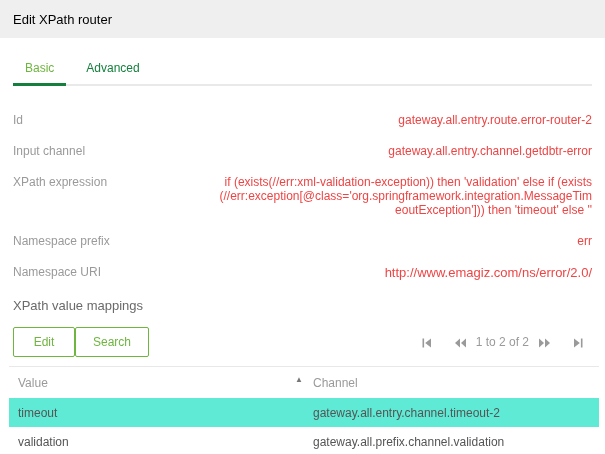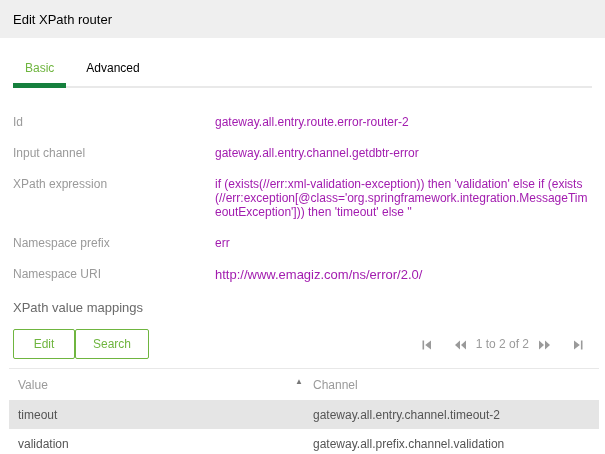--- a/index.html
+++ b/index.html
@@ -18,36 +18,36 @@
   }
   .dlg-title { font-size:13px; color:#000000; }
 
   
   .tabs {
     margin:17px 13px 0 13px;
     display:flex;
     border-bottom:2px solid #e9e9e9;
   }
   .tab {
-    font-size:12px; color:#000000;
+    font-size:12px; color:#15803d;
     padding:6px 12px 8px 12px;
     cursor:pointer;
     margin-bottom:-2px;
   }
   .tab.active {
     color:#6fb53f;
-    border-bottom:5px solid #15803d;
+    border-bottom:3px solid #15803d;
   }
   .tab + .tab { margin-left:4px; padding-left:16px; }
 
   
   .form { margin:27px 13px 0 13px; font-size:12px; }
   .form-row { display:flex; margin-bottom:17px; line-height:14px;gap:40px; }
   .form-label { width:162px; flex:0 0 162px; color:#9a9a9a; }
-  .form-value { color:#a21caf; width:420px; word-break:break-all; }
+  .form-value { color:#ef4444; width:420px; word-break:break-all;text-align:right; }
   .form-value.large { font-size:13px; line-height:16px; }
 
   
   .section-title { margin:16px 13px 0 13px; font-size:13px; color:#6a6a6a; line-height:16px; }
 
   .toolbar {
     margin:13px 13px 0 13px;
     display:flex; align-items:center; justify-content:space-between;
   }
   .btn-group { display:flex; }
@@ -78,21 +78,21 @@
 
   
   .table {
     margin:9px 6px 0 9px;
     border-top:1px solid #e8e8e8;
     font-size:12px;
   }
   .t-row { display:flex; align-items:center; }
   .t-header { height:31px; color:#9a9a9a; }
   .t-data { height:29px; color:#555555; cursor:pointer; }
-  .t-data.highlight { background:#e5e5e5; }
+  .t-data.highlight { background:#5eead4; }
   .cell-value {
     flex:0 0 304px; width:304px; box-sizing:border-box;
     padding-left:9px; padding-right:10px;
     display:flex; align-items:flex-start; justify-content:space-between;
   }
   .cell-channel { flex:1; }
   .sort-icon { color:#777777; font-size:8px; line-height:8px; }
 </style>
 </head>
 <body>

